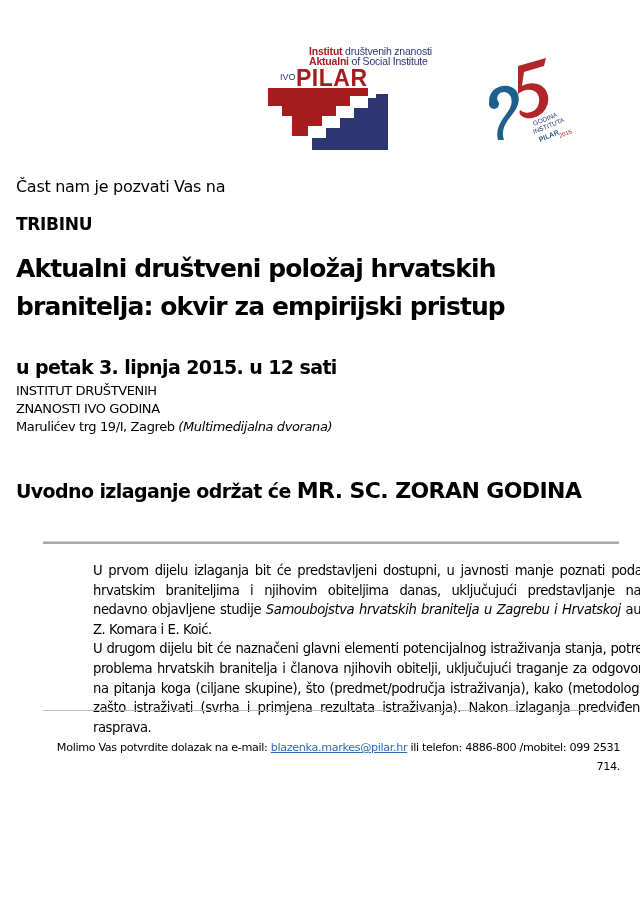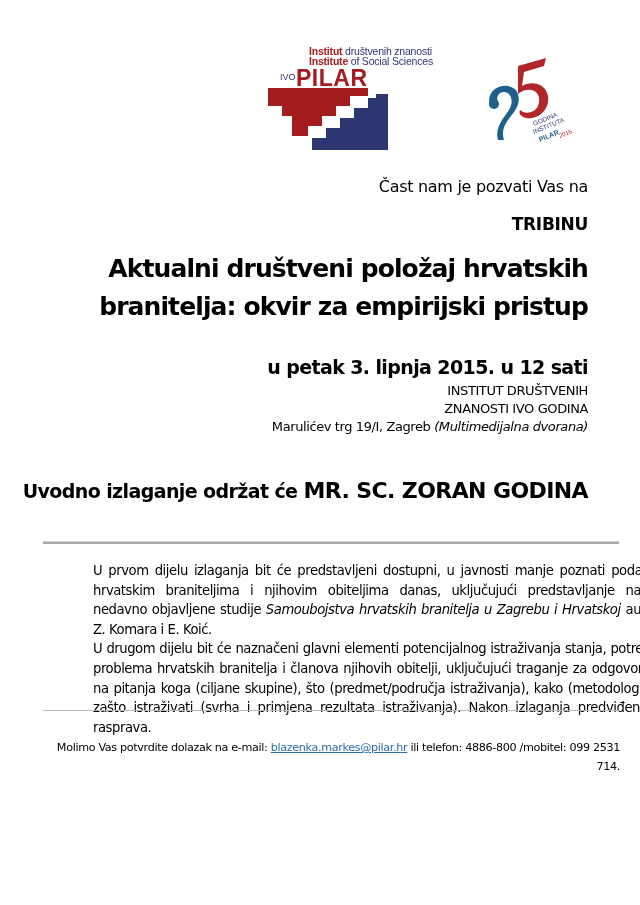--- a/index.html
+++ b/index.html
@@ -13,21 +13,21 @@
     .pilar-line .blue { color: #2e3672; }
     .pl1 { left: 0; top: 0; }
     .pl2 { left: 0; top: 10px; }
     .pilar-ivo { position: absolute; left: 18px; top: 26px; font-size: 9px; color: #2e3672; }
     .pilar-word { position: absolute; left: 34px; top: 19px; font-size: 23px; font-weight: bold; color: #a51c1f; letter-spacing: 0.5px; font-family: "Liberation Sans", sans-serif; }
     .pilar-stairs { position: absolute; left: 6px; top: 42px; }
 
     
     .logo25 { position: absolute; left: 484px; top: 54px; width: 100px; height: 92px; }
 
-    .center { position: absolute; left: 0; width: 588px; text-align: right; }
+    .center { position: absolute; left: 16px; width: 588px; text-align: left; }
     .invite { top: 177px; font-size: 16px; font-family: "DejaVu Sans", sans-serif; font-weight: normal; letter-spacing: -0.3px; }
     .tribinu { top: 214px; font-size: 17px; font-weight: bold; font-family: "DejaVu Sans", sans-serif; letter-spacing: -0.3px; }
     .title1 { top: 254px; font-size: 25px; font-weight: bold; font-family: "DejaVu Sans", sans-serif; letter-spacing: -0.9px; }
     .title2 { top: 292px; font-size: 25px; font-weight: bold; font-family: "DejaVu Sans", sans-serif; letter-spacing: -0.9px; }
     .date { top: 356px; font-size: 19px; font-weight: bold; font-family: "DejaVu Sans", sans-serif; letter-spacing: -0.6px; }
     .inst1 { top: 383px; font-size: 13px; font-family: "DejaVu Sans", sans-serif; letter-spacing: -0.4px; }
     .inst2 { top: 401px; font-size: 13px; font-family: "DejaVu Sans", sans-serif; letter-spacing: -0.4px; }
     .addr { top: 419px; font-size: 13px; font-family: "DejaVu Sans", sans-serif; letter-spacing: -0.4px; }
     .addr i { font-style: italic; }
     .speaker { top: 478px; font-size: 19px; font-weight: bold; font-family: "DejaVu Sans", sans-serif; letter-spacing: -0.6px; }
@@ -45,21 +45,21 @@
     .contact a { color: #2b6cb0; text-decoration: underline; }
     .welcome { top: 779px; font-size: 13px; font-family: "DejaVu Sans", sans-serif; letter-spacing: -0.3px; }
   </style>
 </head>
 <body>
 
 <div class="page">
 
   <div class="pilar-logo">
     <div class="pilar-line pl1"><span class="red">Institut</span><span class="blue"> društvenih znanosti</span></div>
-    <div class="pilar-line pl2"><span class="red">Institute</span><span class="blue"> of Social Sciences</span></div>
+    <div class="pilar-line pl2"><span class="red">Aktualni</span><span class="blue"> of Social Institute</span></div>
     <div class="pilar-ivo">IVO</div>
     <div class="pilar-word">PILAR</div>
     <svg class="pilar-stairs" width="120" height="62" viewBox="0 0 120 62">
       <polygon fill="#a51c1f" points="0,0 100,0 100,8 82,8 82,18 68,18 68,28 54,28 54,38 40,38 40,48 24,48 24,28 14,28 14,18 0,18"></polygon>
       <polygon fill="#2e3672" points="108,6 126,6 126,62 44,62 44,50 58,50 58,40 72,40 72,30 86,30 86,20 100,20 100,10 108,10"></polygon>
     </svg>
   </div>
 
   <div class="logo25">
     <svg width="100" height="92" viewBox="0 0 100 92">

